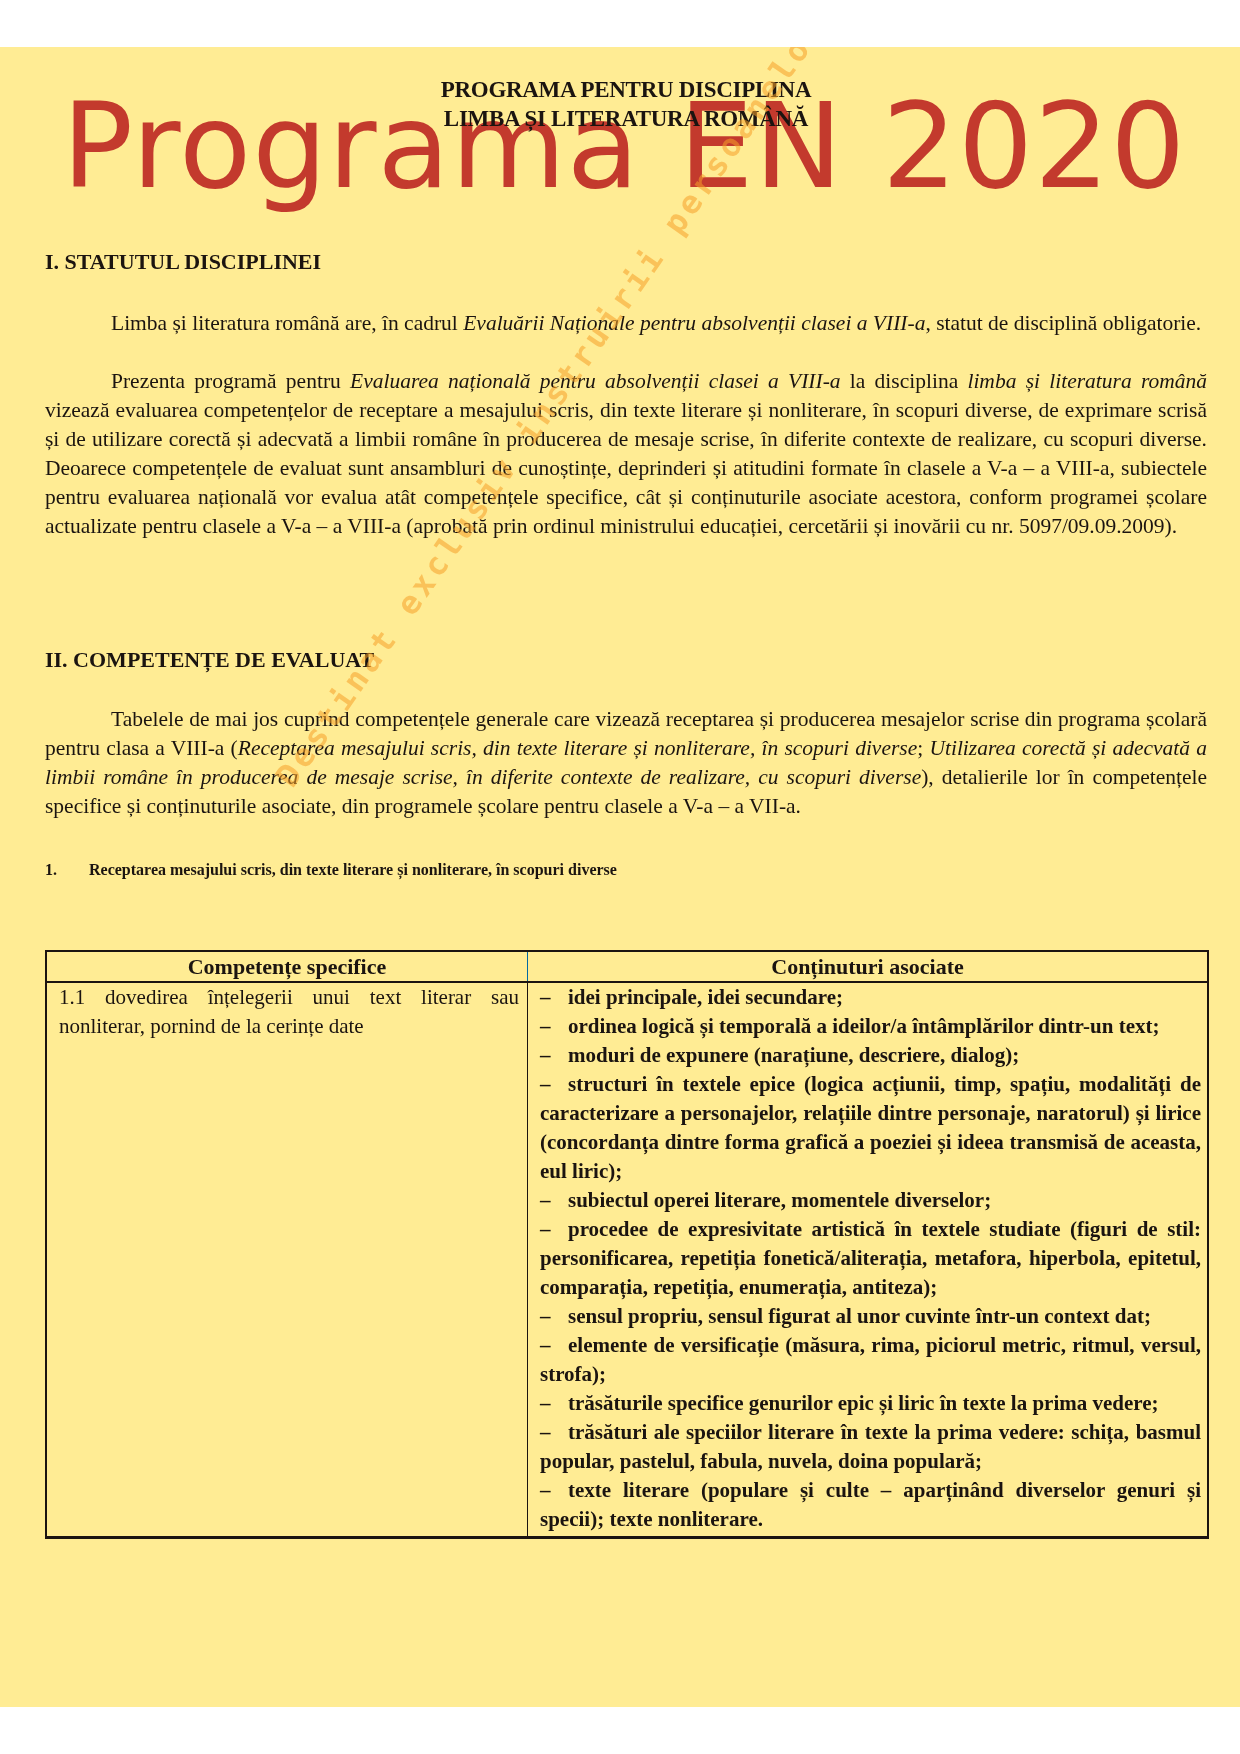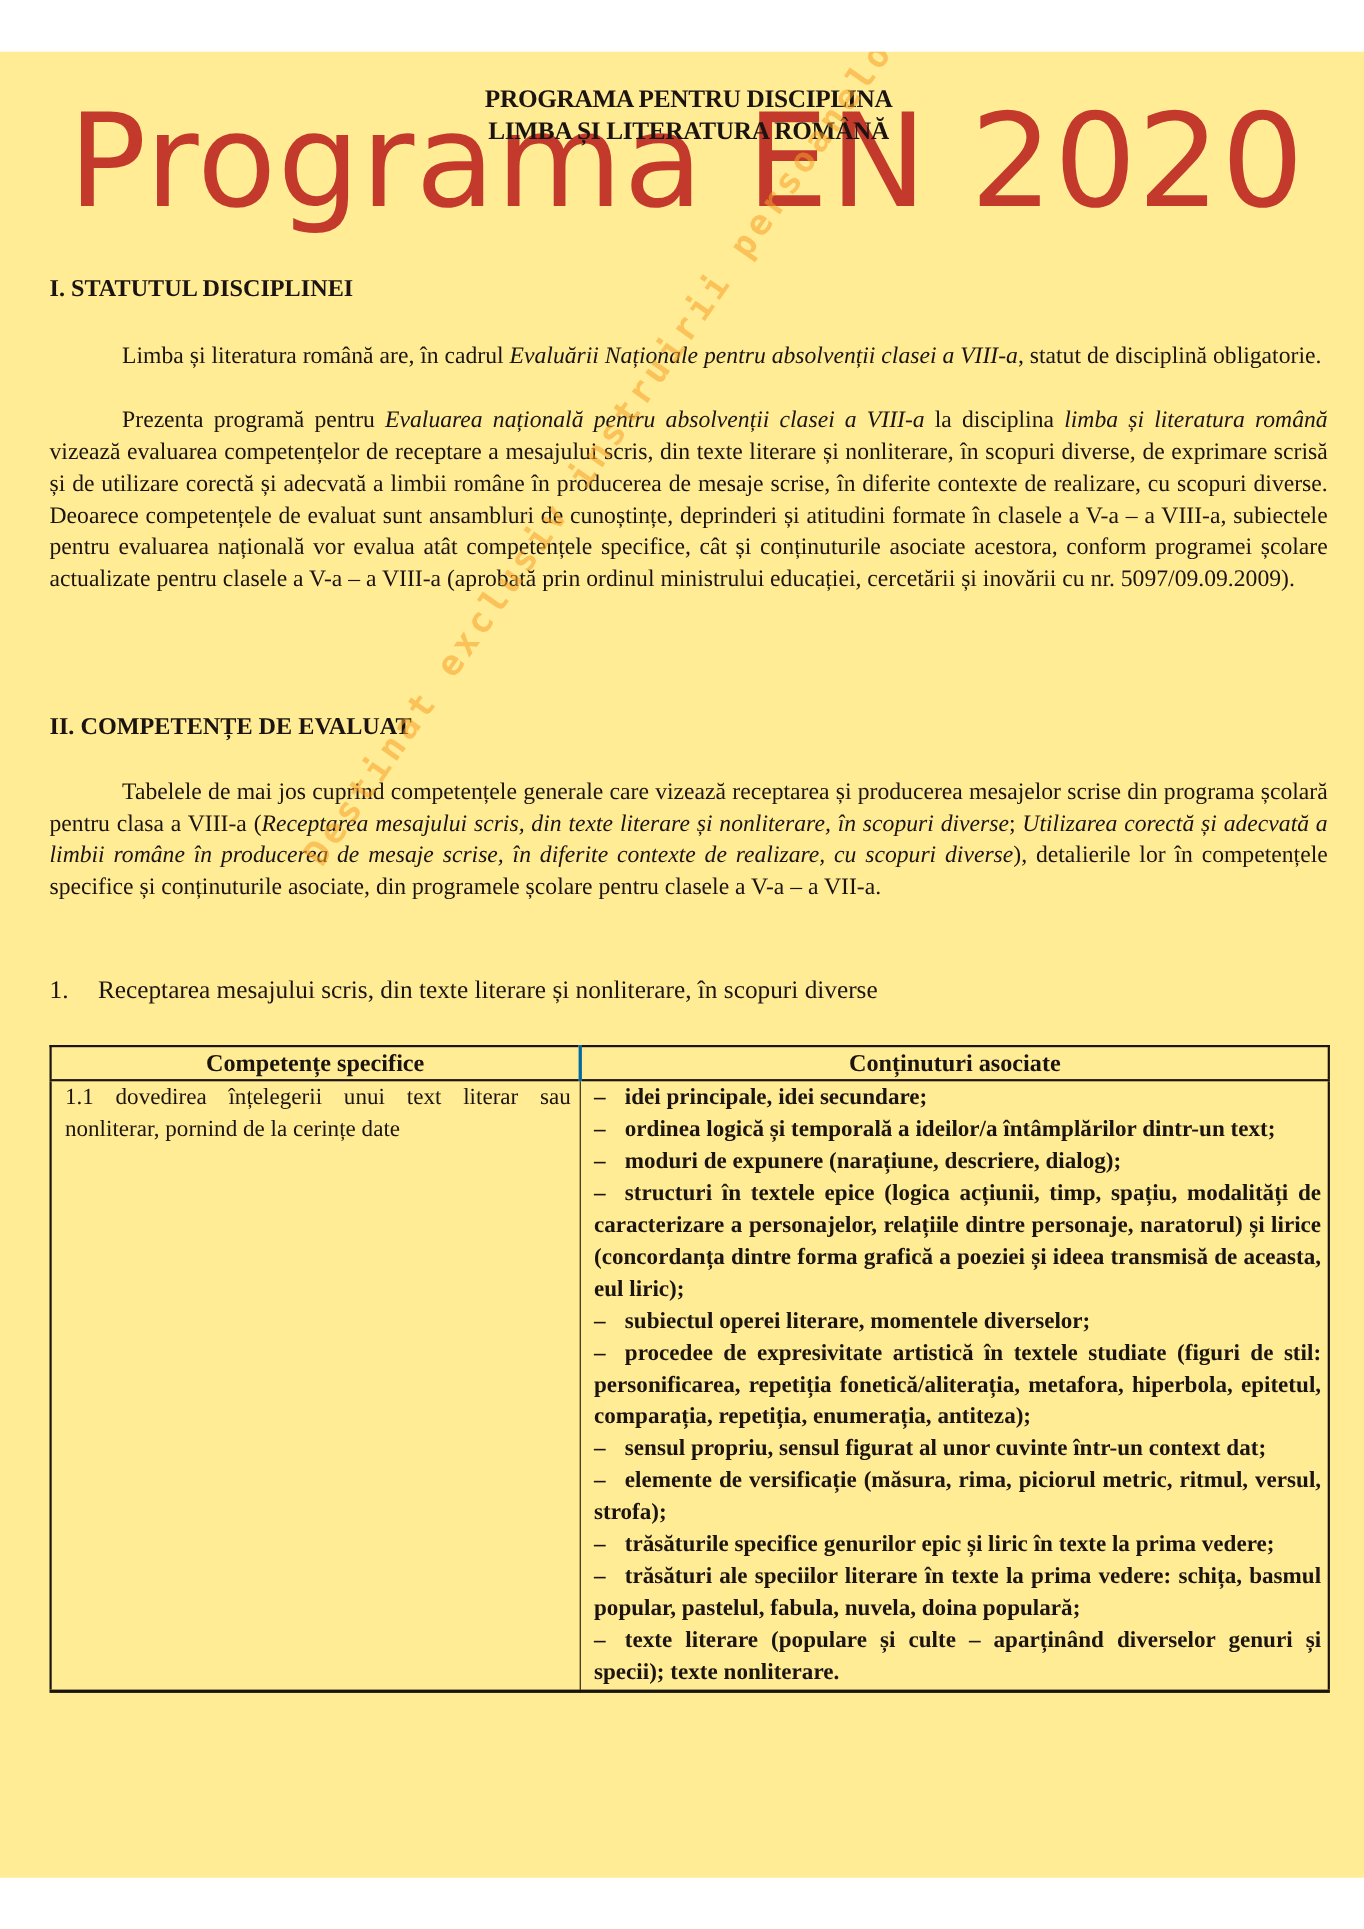--- a/index.html
+++ b/index.html
@@ -20,30 +20,30 @@
   .title {
     position: absolute; top: 28px; left: 0; width: 1162px; text-align: center;
     font-weight: bold; font-size: 23px; line-height: 29px; letter-spacing: -0.3px;
   }
   .h1 { position: absolute; left: 0; font-weight: bold; font-size: 22px; }
   p.para {
     margin: 0; position: absolute; left: 0; width: 1162px; font-size: 21.5px; line-height: 29px;
     text-align: justify; text-indent: 66px;
   }
   .para i { font-style: italic; margin-top: 36px; }
-  .sub { position: absolute; left: 0; top: 840px; font-weight: normal; font-size: 23px; }
+  .sub { position: absolute; left: 0; top: 814px; font-weight: bold; font-size: 16px; }
   .sub .num { display: inline-block; width: 44px; }
   table.comp {
     position: absolute; left: 0; top: 903px; width: 1164px; border-collapse: collapse;
     font-size: 21px; line-height: 29px; border: 2px solid #1b1410; border-bottom: 3px solid #1b1410;
   }
   table.comp th {
     font-weight: bold; font-size: 22px; border-bottom: 2px solid #1b1410; padding: 0 4px; height: 28px;
   }
-  table.comp th.c1 { border-right: 3px solid #0369a1; }
+  table.comp th.c1 { border-right: 1px solid #0369a1; }
   table.comp td { vertical-align: top; padding: 0 8px 2px 12px; }
   table.comp td.c1 { width: 460px; border-right: 1px solid #1b1410; text-align: justify; }
   table.comp td.c2 { padding-left: 12px; padding-right: 6px; }
   .item { text-align: justify; font-weight: bold; }
   .item .dash { display: inline-block; width: 28px; }
   .wm {
     position: absolute; left: 268px; top: 725px; width: 1260px; text-align: left;
     transform: rotate(-55deg); transform-origin: 0 0;
     font-family: "DejaVu Sans Mono", "Liberation Mono", monospace; font-weight: bold;
     font-size: 32px; letter-spacing: 4px; color: rgba(245, 160, 40, 0.55); white-space: nowrap;

